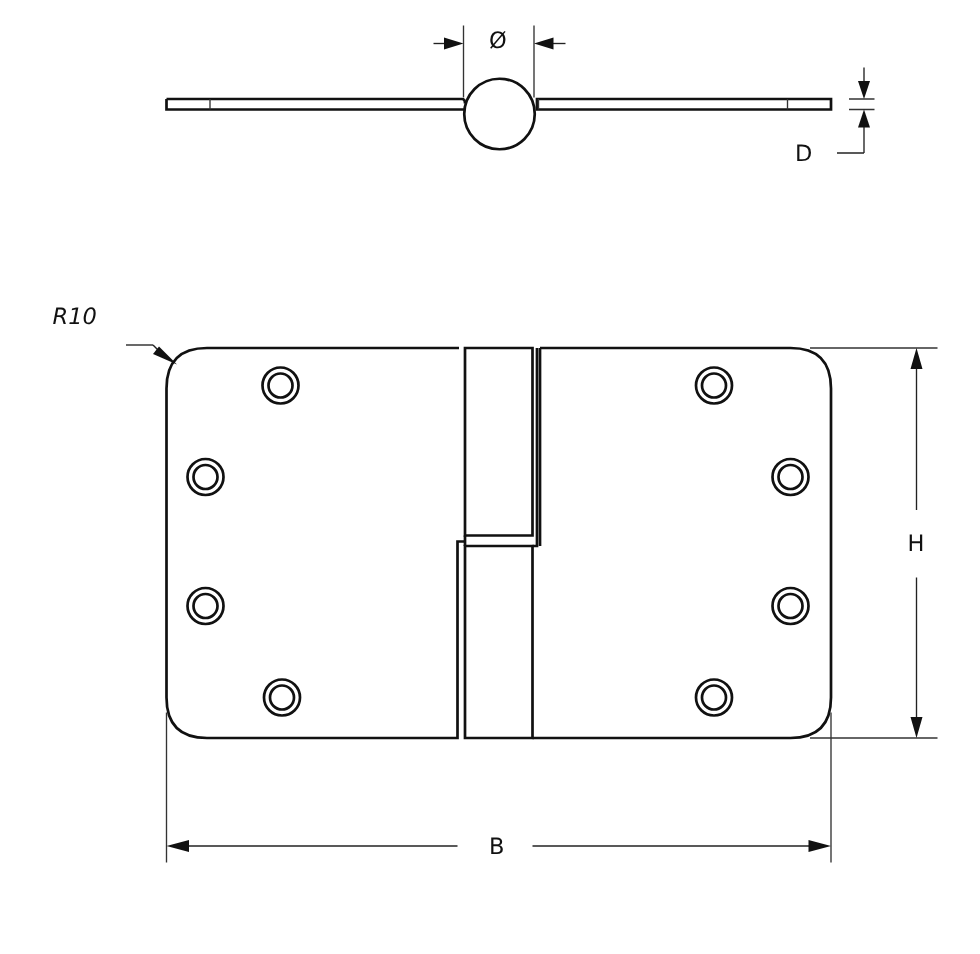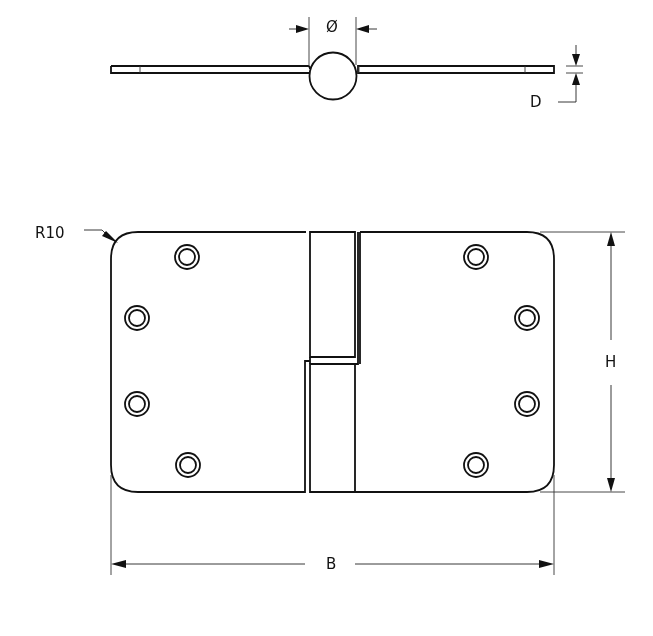--- a/index.html
+++ b/index.html
@@ -117,15 +117,15 @@
     <line class="thin" x1="554" y1="475" x2="554" y2="575"></line>
     <line class="dim" x1="124" y1="564" x2="305" y2="564"></line>
     <line class="dim" x1="355" y1="564" x2="541" y2="564"></line>
     <polygon class="arrow" points="111,564 126,560 126,568"></polygon>
     <polygon class="arrow" points="554,564 539,560 539,568"></polygon>
   </g>
 </svg>
 
 <div class="label" style="left:326px; top:20px;">Ø</div>
 <div class="label" style="left:530px; top:95px;">D</div>
-<div class="label" style="left:35px; top:226px;">R10</div>
+<div class="label" style="left:35px; top:204px;font-style:italic;">R10</div>
 <div class="label" style="left:605px; top:355px;">H</div>
 <div class="label" style="left:326px; top:557px;">B</div>
 
 </body></html>

